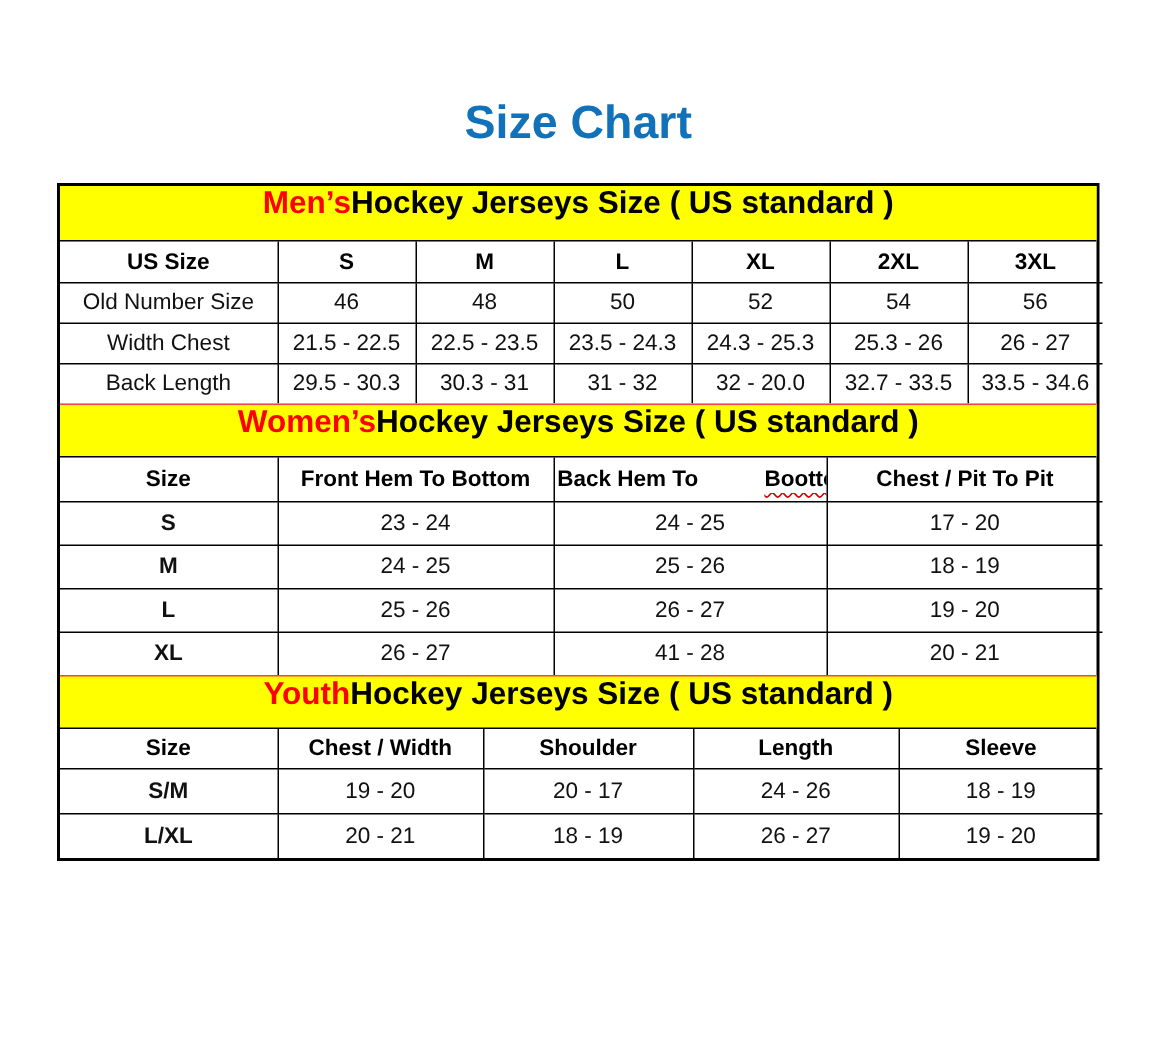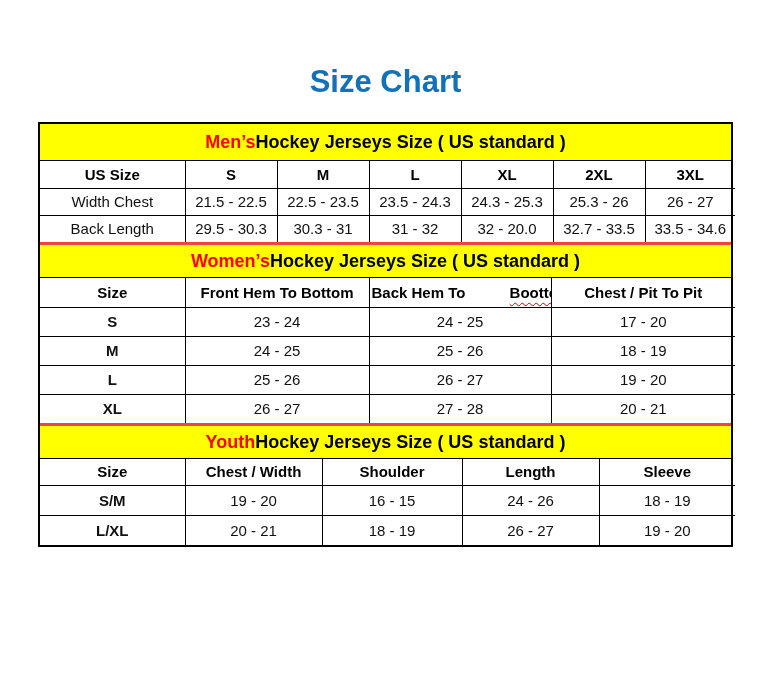--- a/index.html
+++ b/index.html
@@ -34,28 +34,27 @@
     box-sizing: border-box;
     border: 2px solid #000000;
     background: #ffffff;
   }
   .banner {
     box-sizing: border-box;
     height: 37px;
     background: #FFFF00;
     border-bottom: 1px solid #000000;
     display: flex;
-    align-items: center;
     justify-content: center;
-    font-size: 18px;
+    font-size: 21px;
     font-weight: bold;
     color: #000000;
     white-space: pre;
   }
-  .banner.mid { border-top: 3px solid #ef4444; height: 36px; }
+  .banner.mid { border-top: 1px solid #ef4444; height: 36px; }
   .banner .hl { color: #FF0000; }
   table.size-table {
     width: 100%;
     border-collapse: collapse;
     table-layout: fixed;
   }
   table.size-table td {
     box-sizing: border-box;
     border: 1px solid #000000;
     text-align: center;
@@ -110,20 +109,29 @@
           <tr class="hdr">
         <td>US Size</td>
         <td>S</td>
         <td>M</td>
         <td>L</td>
         <td>XL</td>
         <td>2XL</td>
         <td>3XL</td>
       </tr>
       <tr>
+        <td>Old Number Size</td>
+        <td>46</td>
+        <td>48</td>
+        <td>50</td>
+        <td>52</td>
+        <td>54</td>
+        <td>56</td>
+      </tr>
+      <tr>
         <td>Width Chest</td>
         <td>21.5 - 22.5</td>
         <td>22.5 - 23.5</td>
         <td>23.5 - 24.3</td>
         <td>24.3 - 25.3</td>
         <td>25.3 - 26</td>
         <td>26 - 27</td>
       </tr>
       <tr>
         <td>Back Length</td>
@@ -167,21 +175,21 @@
       </tr>
       <tr>
         <td class="rowlabel-bold">L</td>
         <td>25 - 26</td>
         <td>26 - 27</td>
         <td>19 - 20</td>
       </tr>
       <tr>
         <td class="rowlabel-bold">XL</td>
         <td>26 - 27</td>
-        <td>27 - 28</td>
+        <td>41 - 28</td>
         <td>20 - 21</td>
       </tr>
     </tbody>
       </table>
 
     <div class="banner mid"><span class="hl">Youth</span> <span>Hockey Jerseys Size ( US standard )</span></div>
 
     <table class="size-table youth">
       <colgroup>
         <col style="width:145px">
@@ -194,21 +202,21 @@
           <tr class="hdr" style="height:26px;">
         <td>Size</td>
         <td>Chest / Width</td>
         <td>Shoulder</td>
         <td>Length</td>
         <td>Sleeve</td>
       </tr>
       <tr>
         <td class="rowlabel-bold">S/M</td>
         <td>19 - 20</td>
-        <td>16 - 15</td>
+        <td>20 - 17</td>
         <td>24 - 26</td>
         <td>18 - 19</td>
       </tr>
       <tr>
         <td class="rowlabel-bold">L/XL</td>
         <td>20 - 21</td>
         <td>18 - 19</td>
         <td>26 - 27</td>
         <td>19 - 20</td>
       </tr>

